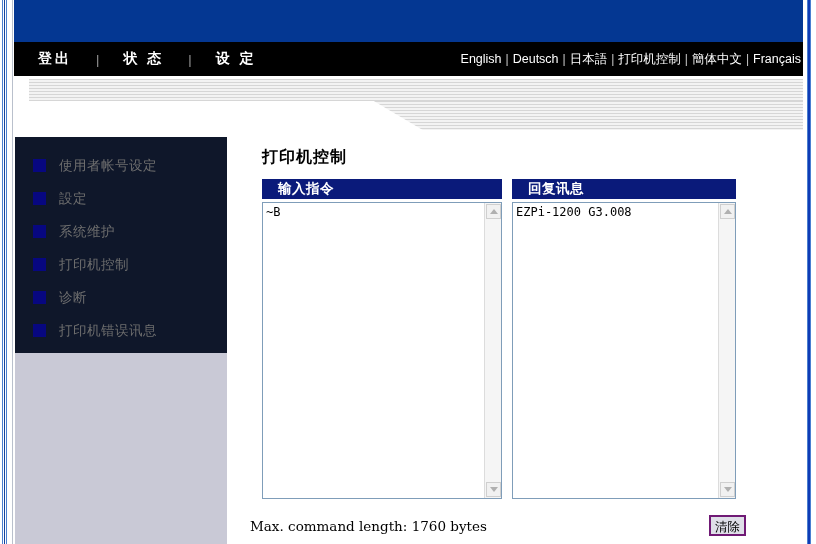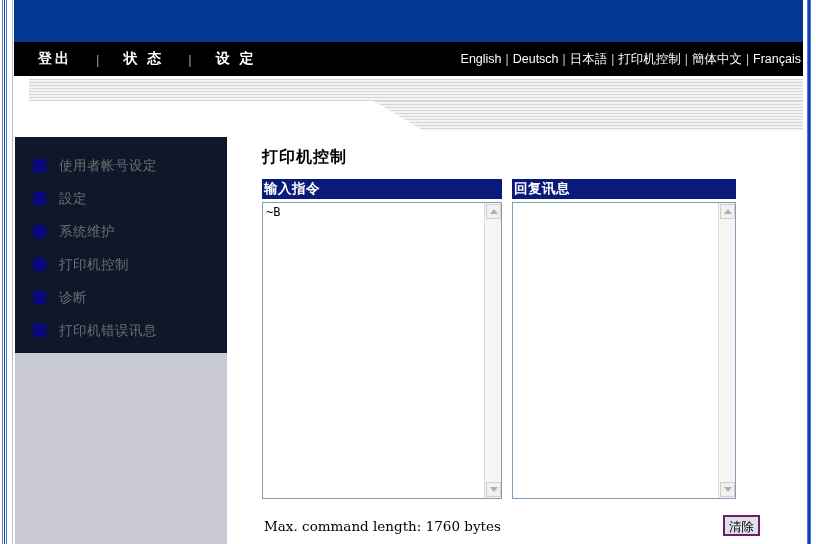--- a/index.html
+++ b/index.html
@@ -175,21 +175,21 @@
   }
   .panel-head {
     height: 20px;
     background: #0a1a7a;
     color: #ffffff;
     font-size: 13.5px;
     font-weight: bold;
     font-family: "DejaVu Sans", "Liberation Sans", sans-serif;
     display: flex;
     align-items: center;
-    padding-left: 2px;
+    padding-left: 16px;
     letter-spacing: 0.5px;
   }
   .ta-wrap {
     position: relative;
     margin-top: 3px;
     height: 297px;
     background: #ffffff;
     border: 1px solid #7f9db9;
   }
   .ta-text {
@@ -232,21 +232,21 @@
     width: 0; height: 0;
     border-left: 4px solid transparent;
     border-right: 4px solid transparent;
   }
   .sb-arrow-up { border-bottom: 5px solid #b0b0b0; }
   .sb-arrow-down { border-top: 5px solid #b0b0b0; }
 
   
   .footer-row {
     position: absolute;
-    left: 24px; top: 378px;
+    left: 10px; top: 378px;
     width: 496px;
     height: 26px;
   }
   .maxlen {
     position: absolute; left: 0; top: 3px;
     font-family: "DejaVu Serif", "Liberation Serif", serif;
     font-size: 13.5px;
     color: #000000;
   }
   .clear-btn {
@@ -365,20 +365,21 @@
           <div class="sb-btn sb-down">
             <span class="sb-arrow sb-arrow-down"></span>
           </div>
         </div>
       </div>
     </div>
 
     <div class="panel-out">
       <div class="panel-head">回复讯息</div>
       <div class="ta-wrap">
+        <textarea class="ta-text" placeholder="" style="">EZPi-1200 G3.008</textarea>
         <div class="scrollbar">
           <div class="sb-btn sb-up">
             <span class="sb-arrow sb-arrow-up"></span>
           </div>
           <div class="sb-btn sb-down">
             <span class="sb-arrow sb-arrow-down"></span>
           </div>
         </div>
       </div>
     </div>

